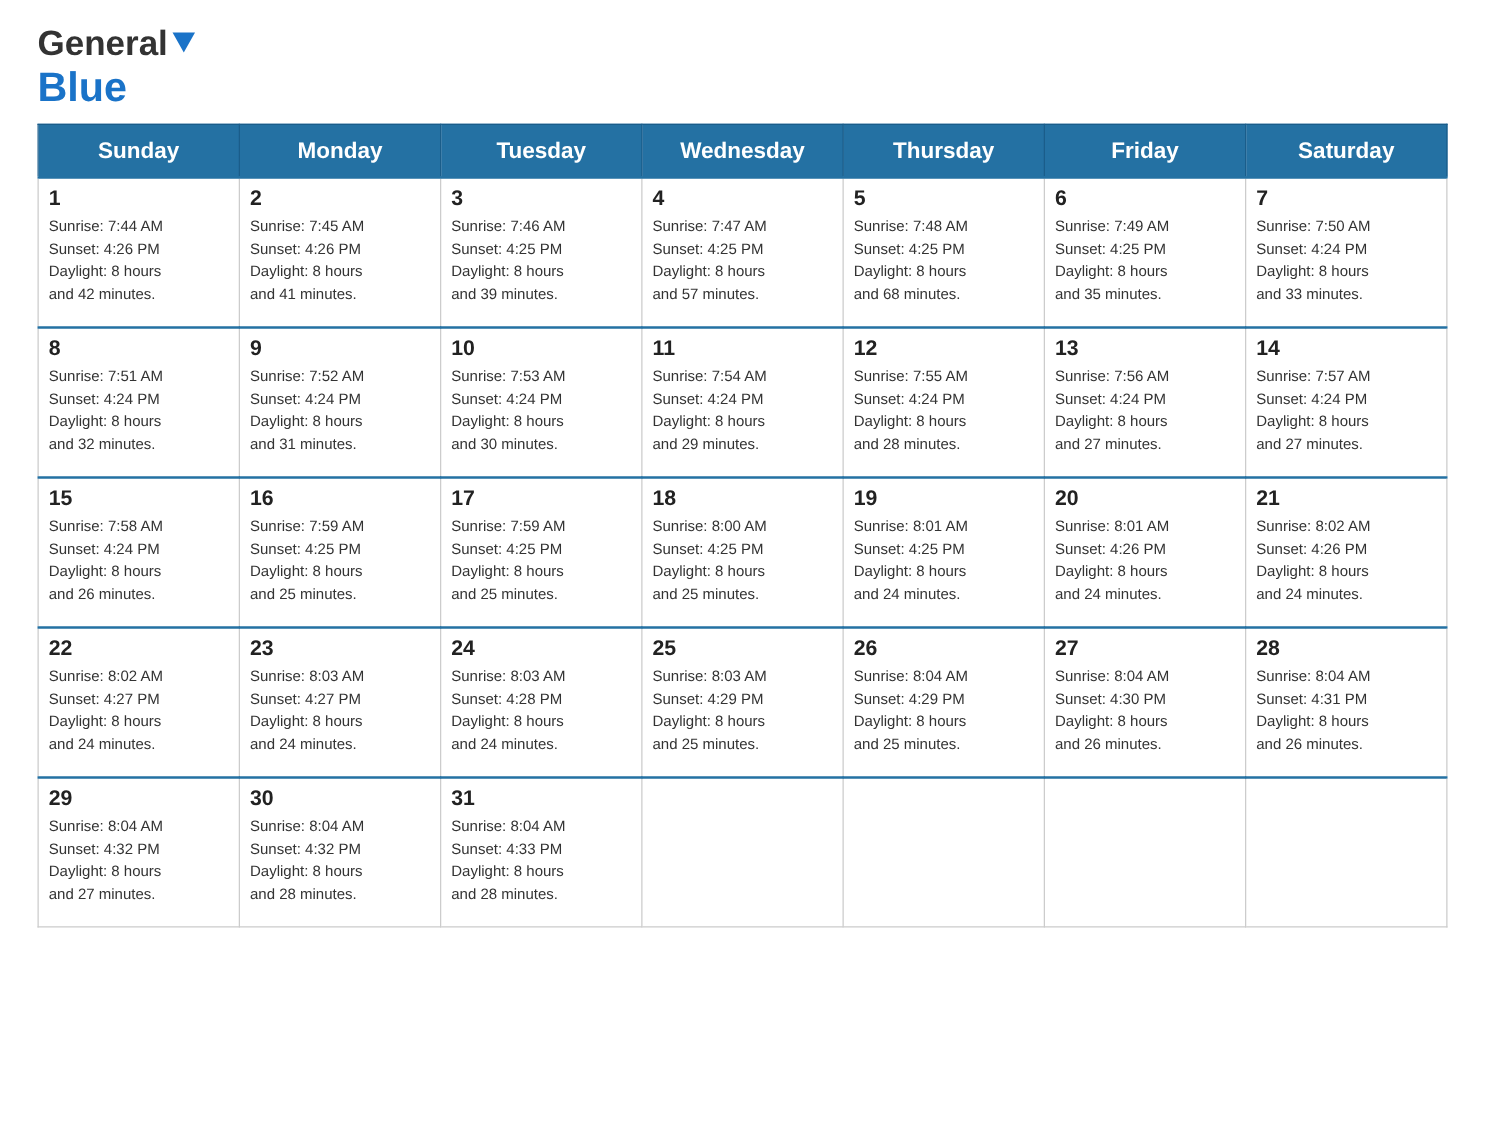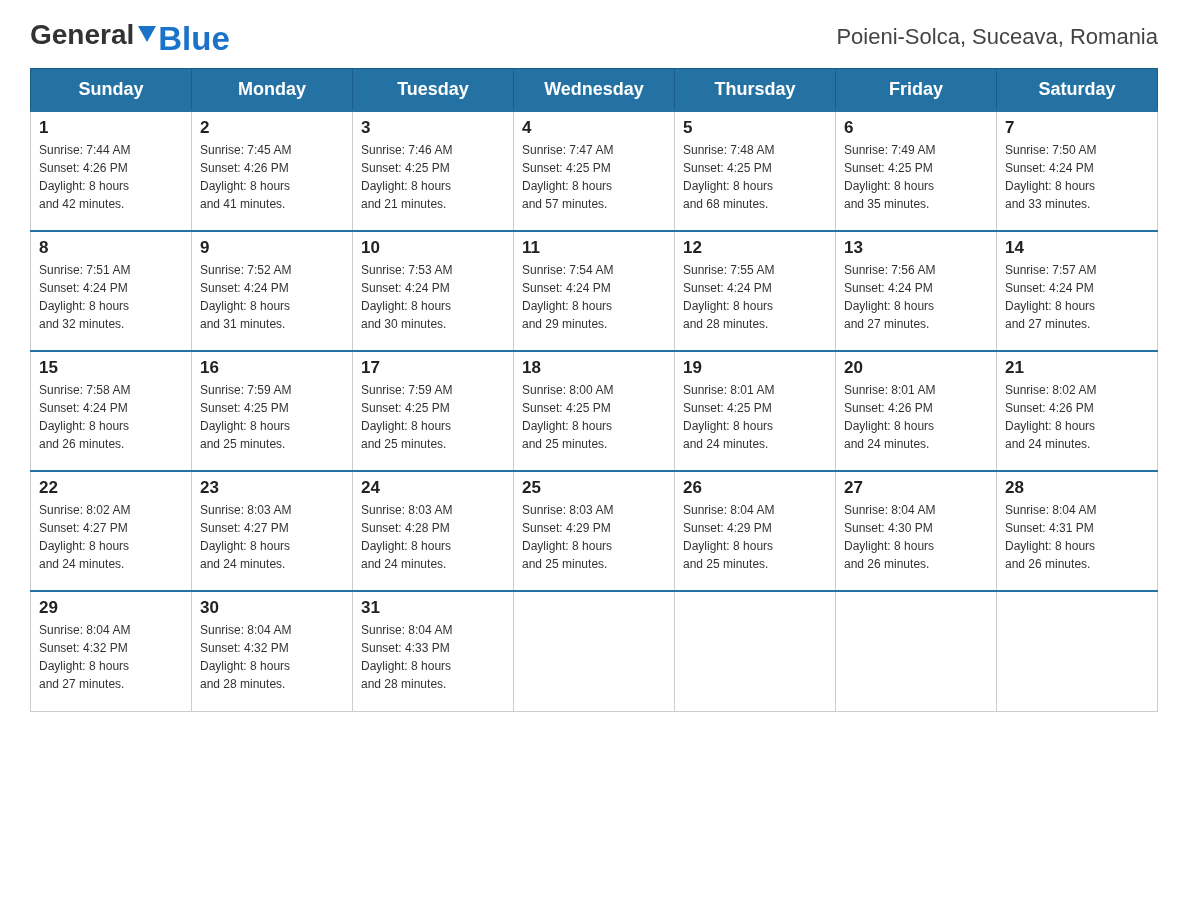--- a/index.html
+++ b/index.html
@@ -11,21 +11,21 @@
       padding: 20px 30px;
     }
     .header-row {
       display: flex;
       justify-content: space-between;
       align-items: flex-start;
       margin-bottom: 10px;
     }
     .logo {
       display: flex;
-      flex-direction: row;
+      flex-direction: column;
       align-items: flex-start;
     }
     .logo-text {
       font-size: 28px;
       font-weight: bold;
       color: #333;
       line-height: 1.1;
     }
     .logo-line1 { display: flex; align-items: center; }
     .logo-line2 { color: #1a73c8; font-size: 33px; font-weight: bold; }
@@ -88,21 +88,20 @@
       <span class="logo-text">General</span>
       <span style="display:inline-block; margin-left:2px; vertical-align:middle;">
         <svg width="22" height="22" viewBox="0 0 22 22">
           <polygon points="2,4 20,4 11,20" fill="#1a73c8"></polygon>
         </svg>
       </span>
     </div>
     <div class="logo-line2">Blue</div>
   </div>
   <div class="title-block">
-    <div class="location">Poieni-Solca, Suceava, Romania</div>
   </div>
 </div>
 
 <table class="calendar-table">
   <thead>
     <tr>
     <th>Sunday</th>
         <th>Monday</th>
         <th>Tuesday</th>
         <th>Wednesday</th>
@@ -116,21 +115,21 @@
         <td>
           <div class="day-number">1</div>
           <div class="day-info"><span>Sunrise: 7:44 AM</span><br><span>Sunset: 4:26 PM</span><br><span>Daylight: 8 hours</span><br><span>and 42 minutes.</span></div>
         </td>
         <td>
           <div class="day-number">2</div>
           <div class="day-info"><span>Sunrise: 7:45 AM</span><br><span>Sunset: 4:26 PM</span><br><span>Daylight: 8 hours</span><br><span>and 41 minutes.</span></div>
         </td>
         <td>
           <div class="day-number">3</div>
-          <div class="day-info"><span>Sunrise: 7:46 AM</span><br><span>Sunset: 4:25 PM</span><br><span>Daylight: 8 hours</span><br><span>and 21 minutes.</span></div>
+          <div class="day-info"><span>Sunrise: 7:46 AM</span><br><span>Sunset: 4:25 PM</span><br><span>Daylight: 8 hours</span><br><span>and 39 minutes.</span></div>
         </td>
         <td>
           <div class="day-number">4</div>
           <div class="day-info"><span>Sunrise: 7:47 AM</span><br><span>Sunset: 4:25 PM</span><br><span>Daylight: 8 hours</span><br><span>and 57 minutes.</span></div>
         </td>
         <td>
           <div class="day-number">5</div>
           <div class="day-info"><span>Sunrise: 7:48 AM</span><br><span>Sunset: 4:25 PM</span><br><span>Daylight: 8 hours</span><br><span>and 68 minutes.</span></div>
         </td>
         <td>

